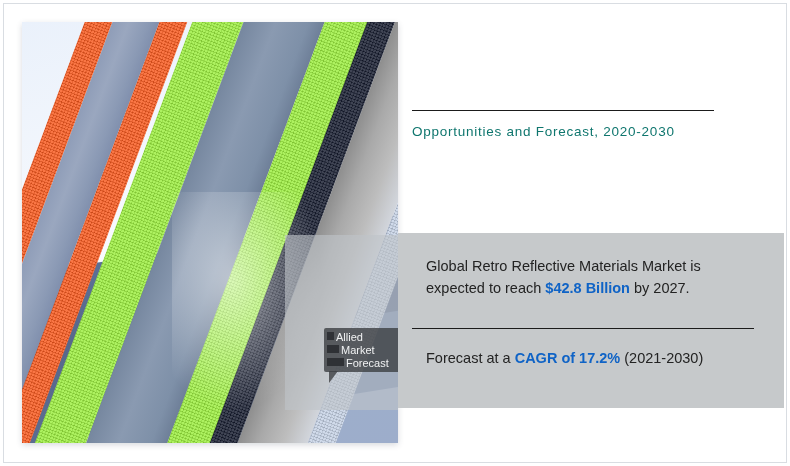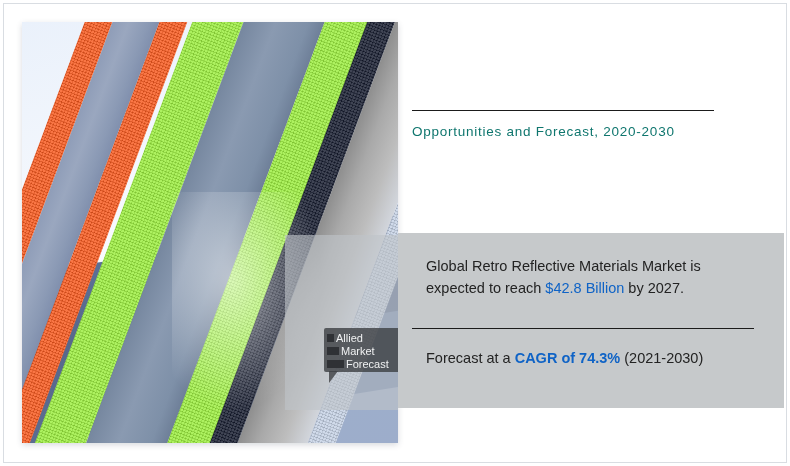--- a/index.html
+++ b/index.html
@@ -173,21 +173,20 @@
     border-left: 9px solid rgba(60,62,66,.80);
     border-bottom: 12px solid transparent;
   }
   .logo-lines {
     position: absolute;
     left: 3px; top: 4px;
     width: 74px;
   }
   .logo-line {
     display: flex;
-    align-items: center;
     height: 12px;
     margin-bottom: 1px;
   }
   .logo-bar {
     display: inline-block;
     height: 8px;
     background: #2f3135;
     margin-right: 2px;
     flex: none;
   }
@@ -250,21 +249,21 @@
     position: absolute;
     left: 28px;
     top: 22px;
     width: 336px;
     font-size: 14.5px;
     line-height: 22px;
     color: #232323;
   }
   .stat-text .accent {
     color: #0f63c6;
-    font-weight: 400;
+    font-weight: 700;
   }
   .rule-mid {
     position: absolute;
     left: 14px;
     top: 95px;
     width: 342px;
     height: 1px;
     background: #1b1b1b;
   }
   .stat-text2 {
@@ -347,18 +346,18 @@
     <div class="stat-text">
       <span>Global Retro Reflective Materials Market is expected to reach</span>
       <span class="accent">$42.8 Billion</span>
       <span>by 2027.</span>
     </div>
 
     <div class="rule-mid"></div>
 
     <div class="stat-text2">
       <span>Forecast at a</span>
-      <span class="accent">CAGR of 74.3%</span>
+      <span class="accent">CAGR of 17.2%</span>
       <span>(2021-2030)</span>
     </div>
   </div>
 
 </div>
 
 </body></html>

